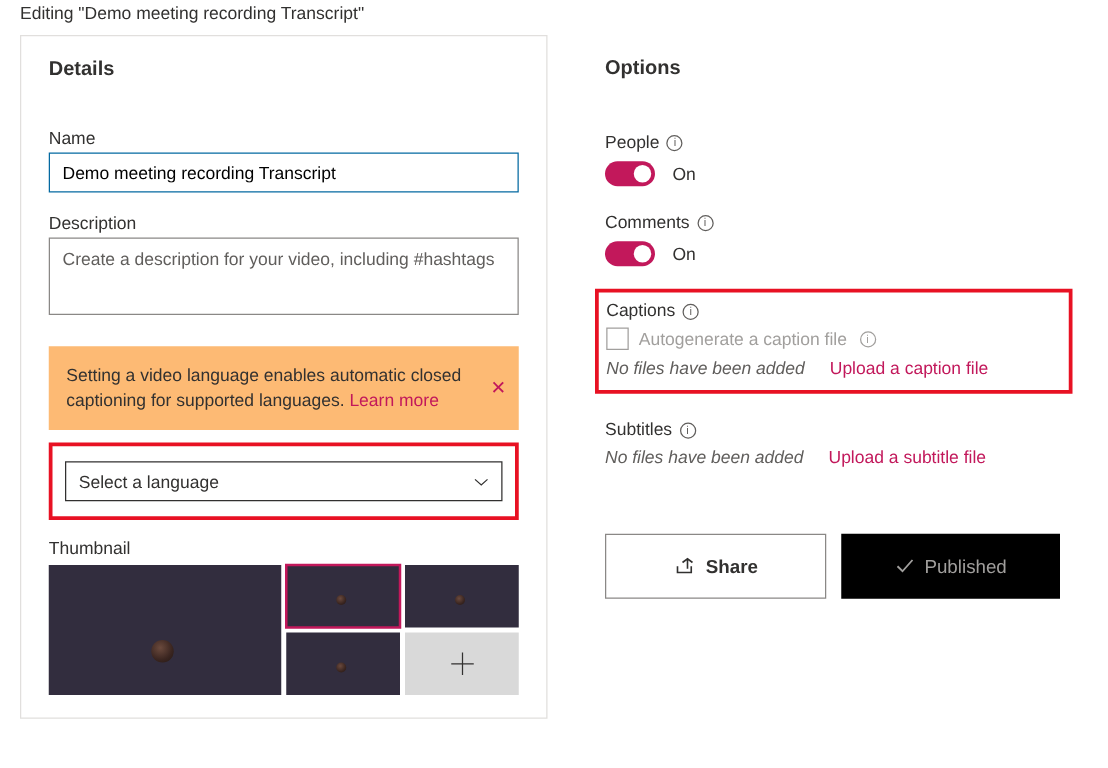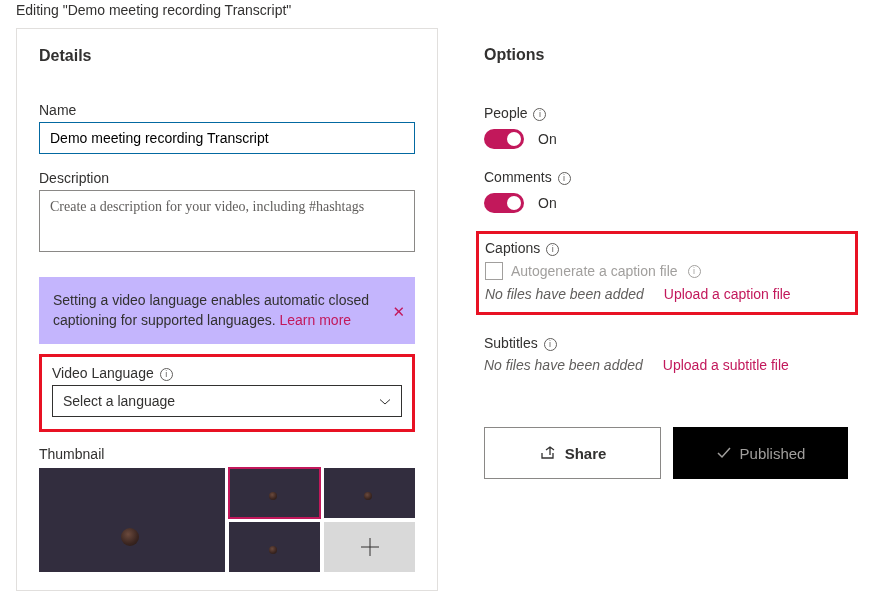--- a/index.html
+++ b/index.html
@@ -61,29 +61,29 @@
       border: 1px solid #0369a1;
       font-size: 14px;
       font-family: inherit;
       outline: none;
     }
     .textarea-input {
       width: 100%;
       padding: 8px 10px;
       border: 1px solid #8a8886;
       font-size: 14px;
-      font-family: Liberation Serif, serif;
+      font-family: Liberation Sans, sans-serif;
       resize: none;
       height: 62px;
       outline: none;
       color: #323130;
     }
     .textarea-input::placeholder { color: #605e5c; }
     .banner {
-      background: #c4b5fd;
+      background: #fdba74;
       padding: 14px 40px 14px 14px;
       margin-top: 22px;
       position: relative;
       line-height: 1.4;
       font-size: 14px;
     }
     .banner .learn-more {
       color: #c2185b;
       cursor: pointer;
     }
@@ -268,24 +268,20 @@
 
       <div class="field-label">Description</div>
       <textarea class="textarea-input" placeholder="Create a description for your video, including #hashtags" style=""></textarea>
 
       <div class="banner">
         <span>Setting a video language enables automatic closed captioning for supported languages. </span><span class="learn-more">Learn more</span>
         <span class="banner-close">✕</span>
       </div>
 
       <div class="highlight-red">
-        <div class="field-label">
-          <span>Video Language</span>
-          <span class="info-icon">i</span>
-        </div>
         <div class="select-box">
           <span>Select a language</span>
           <span class="chevron-down">
             <svg viewBox="0 0 12 12">
                 <path d="M1 3.5 L6 8 L11 3.5" fill="none" stroke="#323130" stroke-width="1"></path>
               </svg>
           </span>
         </div>
       </div>
 

